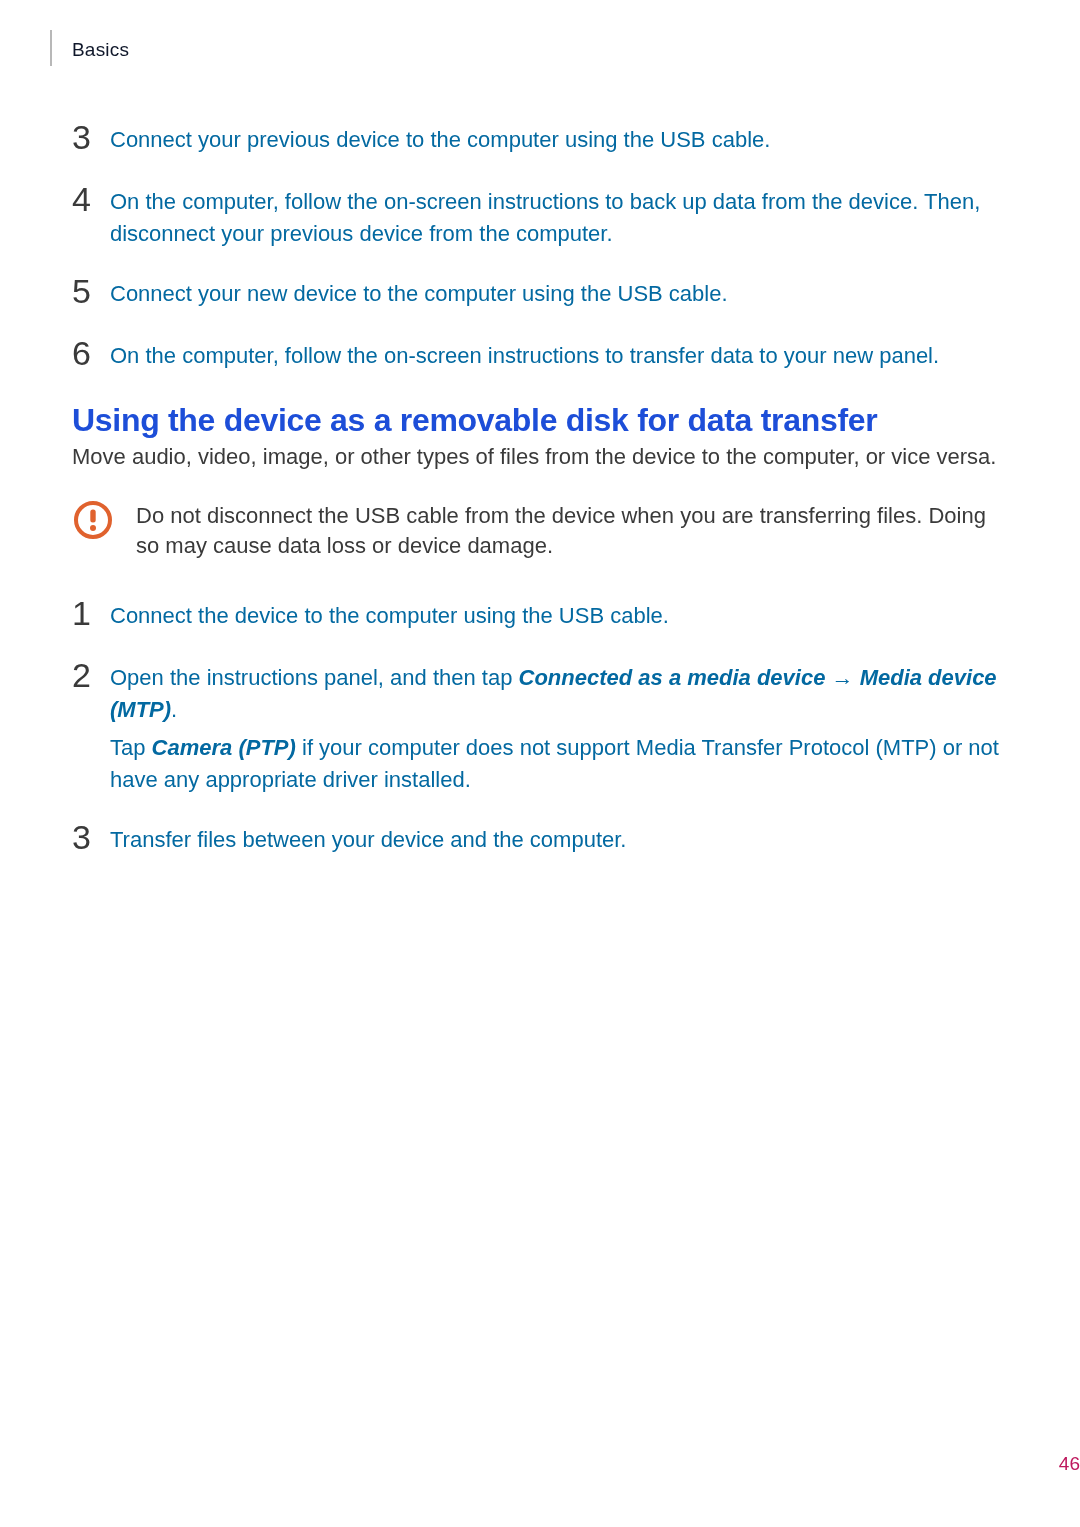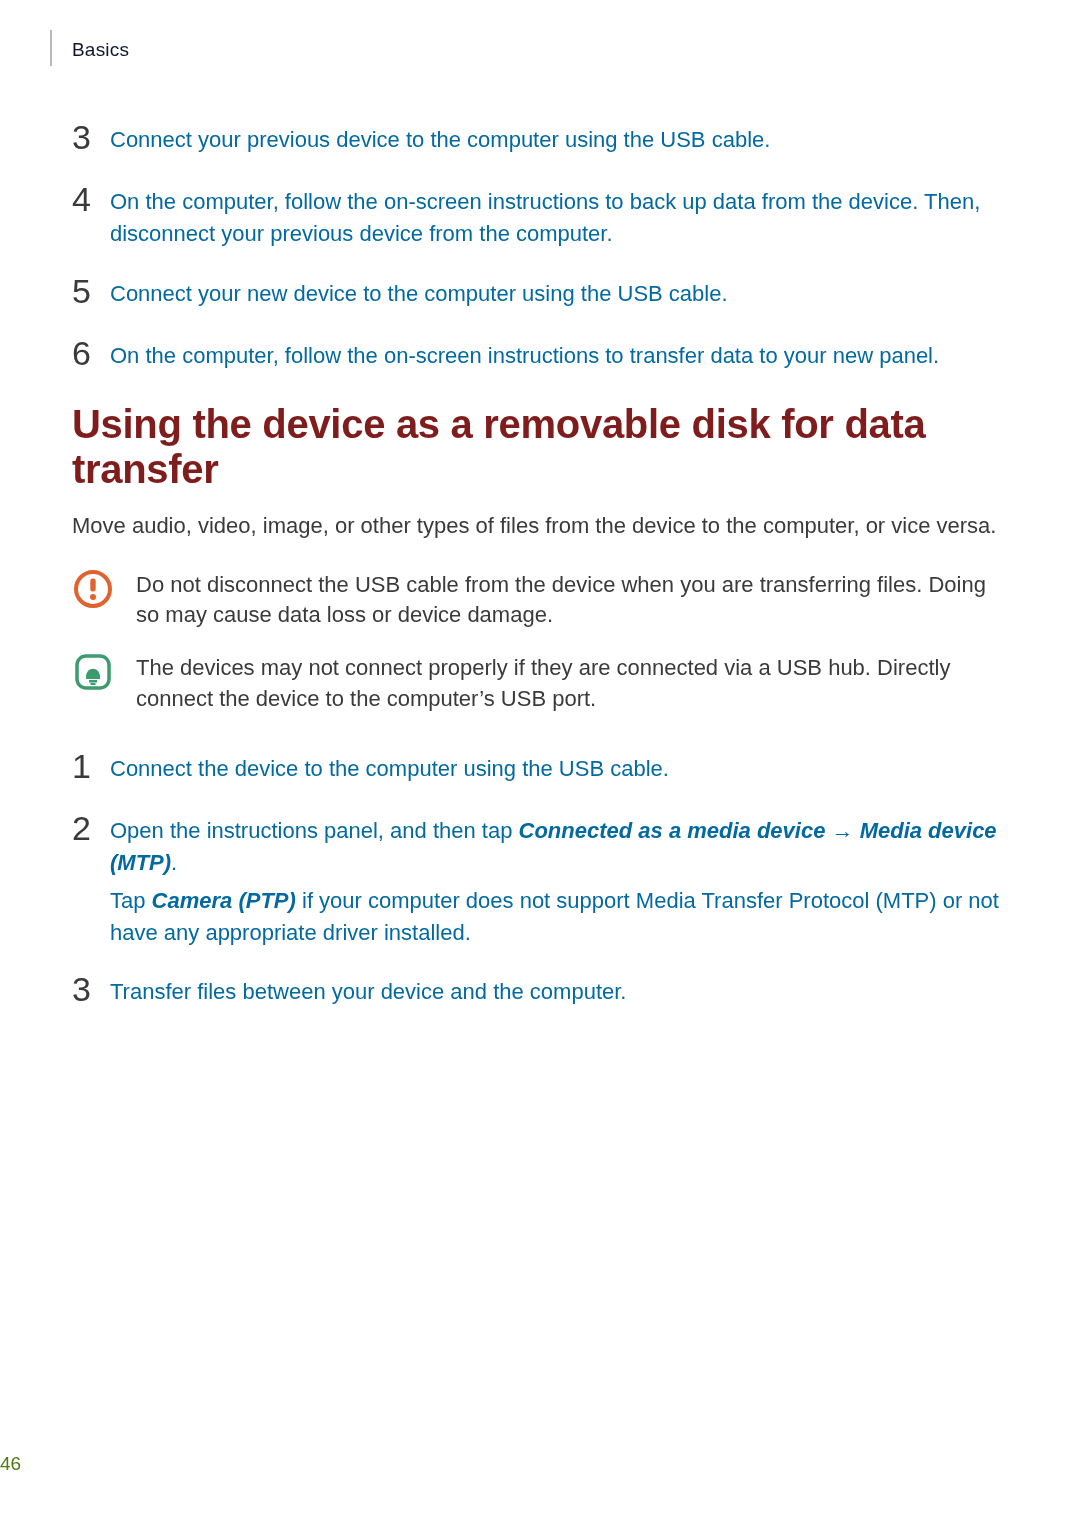--- a/index.html
+++ b/index.html
@@ -60,25 +60,25 @@
       top: -4px;
       font-family: "Segoe UI Light", "Helvetica Neue", Arial, sans-serif;
     }
     .step-text {
       font-size: 22px;
       color: #0369a1;
       line-height: 1.45;
       flex: 1;
     }
     .heading2 {
-      font-size: 40px;
-      color: #7f1d1d;
+      font-size: 32px;
+      color: #1d4ed8;
       font-weight: 700;
       margin-top: 18px;
-      margin-bottom: 18px;
+      margin-bottom: 2px;
       letter-spacing: -0.3px;
     }
     .para {
       font-size: 22px;
       color: #3a3a3a;
       line-height: 1.45;
       margin-bottom: 26px;
     }
     .callout {
       display: flex;
@@ -107,23 +107,23 @@
       font-weight: 400;
     }
     .step-text-extra {
       margin-top: 6px;
     }
     .page-num {
       position: absolute;
       bottom: 52px;
       left: 0;
       right: 0;
-      text-align: left;
+      text-align: right;
       font-size: 19px;
-      color: #4d7c0f;
+      color: #be185d;
     }
   </style>
 </head>
 <body>
 
 <div class="page">
 
   <div class="header-rule">
     <div class="header-label">Basics</div>
   </div>
@@ -158,31 +158,20 @@
       <div class="callout-icon">
         <svg viewBox="0 0 42 42" width="42" height="42">
           <circle cx="21" cy="21" r="17" fill="none" stroke="#e0622e" stroke-width="4"></circle>
           <rect x="18.3" y="10.5" width="5.4" height="13" rx="2.5" fill="#e0622e"></rect>
           <circle cx="21" cy="29" r="3" fill="#e0622e"></circle>
         </svg>
       </div>
       <div class="callout-text">Do not disconnect the USB cable from the device when you are transferring files. Doing so may cause data loss or device damage.</div>
     </div>
 
-    <div class="callout">
-      <div class="callout-icon">
-        <svg viewBox="0 0 42 42" width="42" height="42">
-          <rect x="5" y="5" width="32" height="32" rx="9" fill="none" stroke="#3d9b70" stroke-width="3.5"></rect>
-          <path d="M14 26 C14 15, 28 15, 28 26 L28 28 L14 28 Z" fill="#3d9b70"></path>
-          <rect x="17" y="29" width="8" height="2.5" fill="#3d9b70"></rect>
-          <rect x="18.5" y="32" width="5" height="2" fill="#3d9b70"></rect>
-        </svg>
-      </div>
-      <div class="callout-text">The devices may not connect properly if they are connected via a USB hub. Directly connect the device to the computer’s USB port.</div>
-    </div>
 
     <div style="height:18px"></div>
 
     <div class="step">
       <div class="step-num">1</div>
       <div class="step-text">Connect the device to the computer using the USB cable.</div>
     </div>
 
     <div class="step">
       <div class="step-num">2</div>

